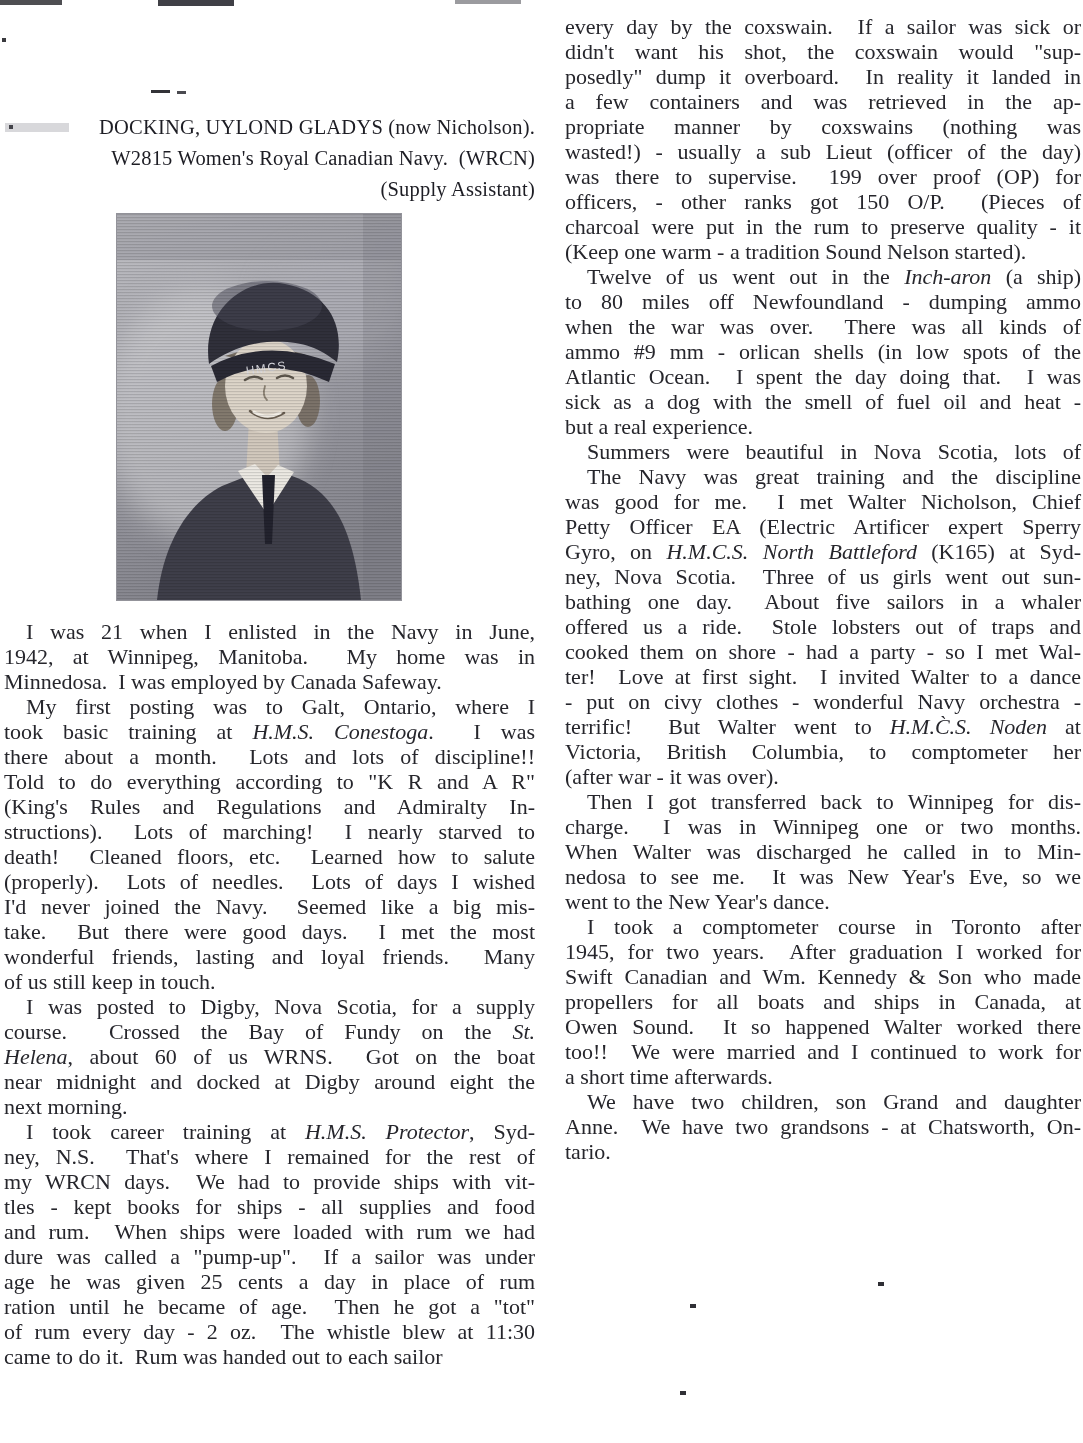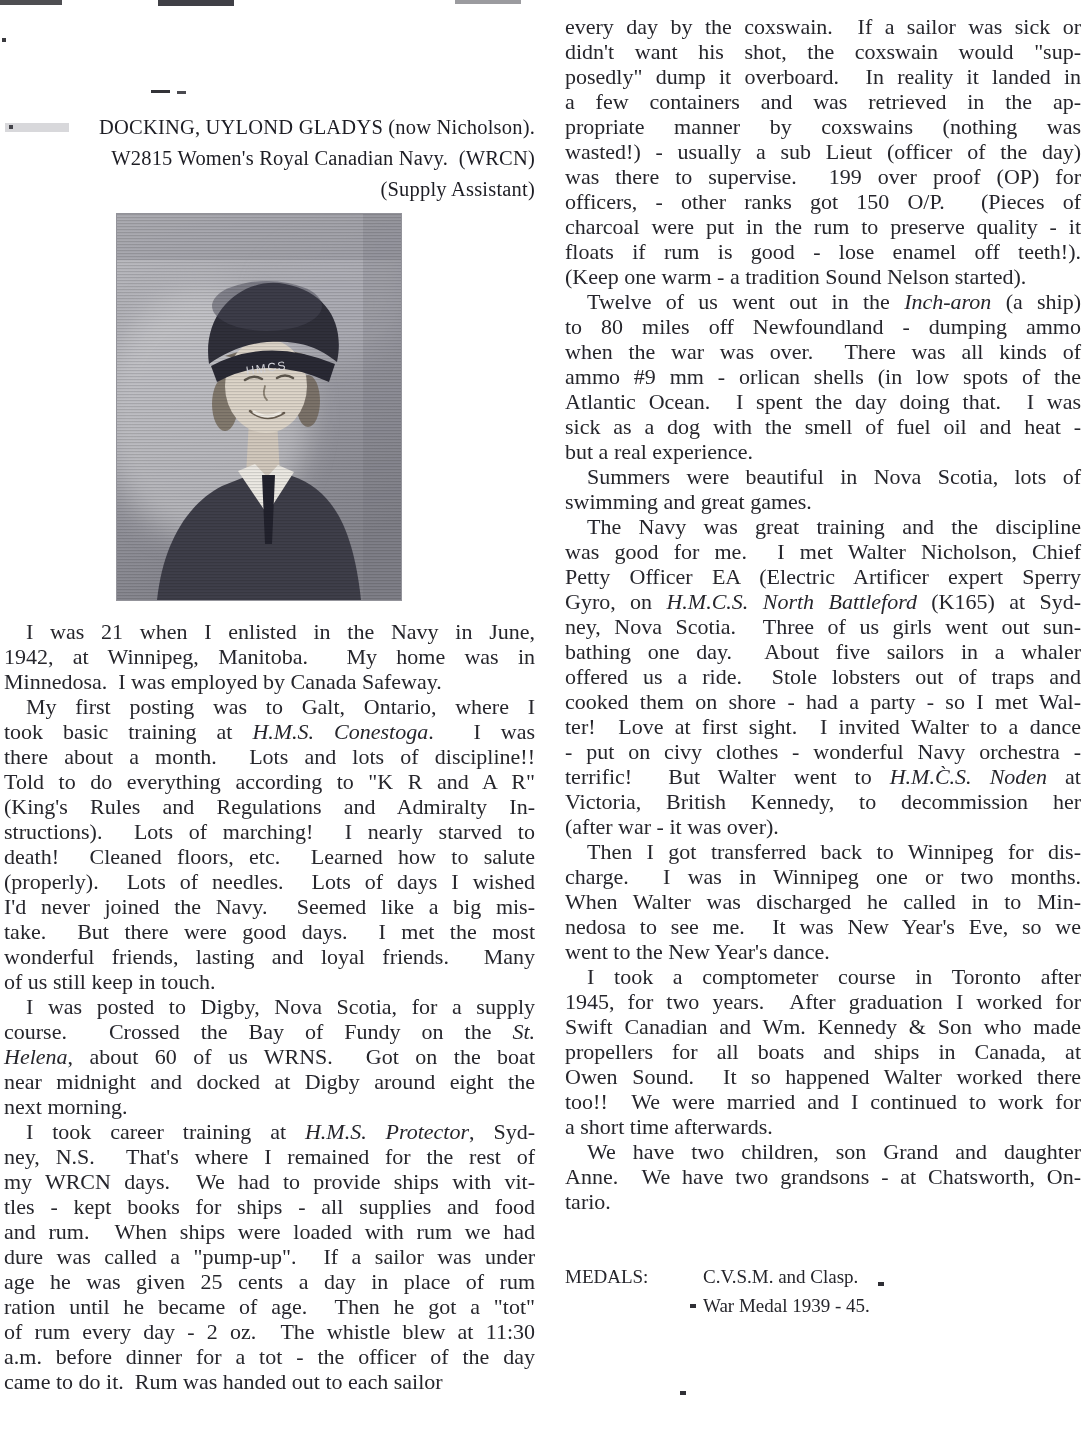--- a/index.html
+++ b/index.html
@@ -148,67 +148,64 @@
           <div class="para indent">
             <div class="line first">I took career training at <i>H.M.S. Protector</i>, Syd-</div>
             <div class="line">ney, N.S.  That's where I remained for the rest of</div>
             <div class="line">my WRCN days.  We had to provide ships with vit-</div>
             <div class="line">tles - kept books for ships - all supplies and food</div>
             <div class="line">and rum.  When ships were loaded with rum we had</div>
             <div class="line">dure was called a "pump-up".  If a sailor was under</div>
             <div class="line">age he was given 25 cents a day in place of rum</div>
             <div class="line">ration until he became of age.  Then he got a "tot"</div>
             <div class="line">of rum every day - 2 oz.  The whistle blew at 11:30</div>
-            <div class="line">a.m. before dinner for a tot - the officer of the day</div>
             <div class="line last">came to do it.  Rum was handed out to each sailor</div>
           </div>
         </div>
     </div>
 
     <div class="col col-right">
       <div class="body" id="right-body">
           <div class="para">
             <div class="line first">every day by the coxswain.  If a sailor was sick or</div>
             <div class="line">didn't want his shot, the coxswain would "sup-</div>
             <div class="line">posedly" dump it overboard.  In reality it landed in</div>
             <div class="line">a few containers and was retrieved in the ap-</div>
             <div class="line">propriate manner by coxswains (nothing was</div>
             <div class="line">wasted!) - usually a sub Lieut (officer of the day)</div>
             <div class="line">was there to supervise.  199 over proof (OP) for</div>
             <div class="line">officers, - other ranks got 150 O/P.  (Pieces of</div>
             <div class="line">charcoal were put in the rum to preserve quality - it</div>
-            <div class="line">floats if rum is good - lose enamel off teeth!).</div>
             <div class="line last">(Keep one warm - a tradition Sound Nelson started).</div>
           </div>
           <div class="para indent">
             <div class="line first">Twelve of us went out in the <i>Inch-aron</i> (a ship)</div>
             <div class="line">to 80 miles off Newfoundland - dumping ammo</div>
             <div class="line">when the war was over.  There was all kinds of</div>
             <div class="line">ammo #9 mm - orlican shells (in low spots of the</div>
             <div class="line">Atlantic Ocean.  I spent the day doing that.  I was</div>
             <div class="line">sick as a dog with the smell of fuel oil and heat -</div>
             <div class="line last">but a real experience.</div>
           </div>
           <div class="para indent">
             <div class="line first">Summers were beautiful in Nova Scotia, lots of</div>
-            <div class="line last">swimming and great games.</div>
           </div>
           <div class="para indent">
             <div class="line first">The Navy was great training and the discipline</div>
             <div class="line">was good for me.  I met Walter Nicholson, Chief</div>
             <div class="line">Petty Officer EA (Electric Artificer expert Sperry</div>
             <div class="line">Gyro, on <i>H.M.C.S. North Battleford</i> (K165) at Syd-</div>
             <div class="line">ney, Nova Scotia.  Three of us girls went out sun-</div>
             <div class="line">bathing one day.  About five sailors in a whaler</div>
             <div class="line">offered us a ride.  Stole lobsters out of traps and</div>
             <div class="line">cooked them on shore - had a party - so I met Wal-</div>
             <div class="line">ter!  Love at first sight.  I invited Walter to a dance</div>
             <div class="line">- put on civy clothes - wonderful Navy orchestra -</div>
             <div class="line">terrific!  But Walter went to <i>H.M.C̀.S. Noden</i> at</div>
-            <div class="line">Victoria, British Kennedy, to decommission her</div>
+            <div class="line">Victoria, British Columbia, to comptometer her</div>
             <div class="line last">(after war - it was over).</div>
           </div>
           <div class="para indent">
             <div class="line first">Then I got transferred back to Winnipeg for dis-</div>
             <div class="line">charge.  I was in Winnipeg one or two months.</div>
             <div class="line">When Walter was discharged he called in to Min-</div>
             <div class="line">nedosa to see me.  It was New Year's Eve, so we</div>
             <div class="line last">went to the New Year's dance.</div>
           </div>
           <div class="para indent">
@@ -220,22 +217,15 @@
             <div class="line">too!!  We were married and I continued to work for</div>
             <div class="line last">a short time afterwards.</div>
           </div>
           <div class="para indent">
             <div class="line first">We have two children, son Grand and daughter</div>
             <div class="line">Anne.  We have two grandsons - at Chatsworth, On-</div>
             <div class="line last">tario.</div>
           </div>
         </div>
 
-      <div class="medals">
-        <div class="medals-label">MEDALS:</div>
-        <div class="medals-items">
-          <div>C.V.S.M. and Clasp.</div>
-          <div>War Medal 1939 - 45.</div>
-        </div>
-      </div>
     </div>
   </div>
 </div>
 
 </body></html>

